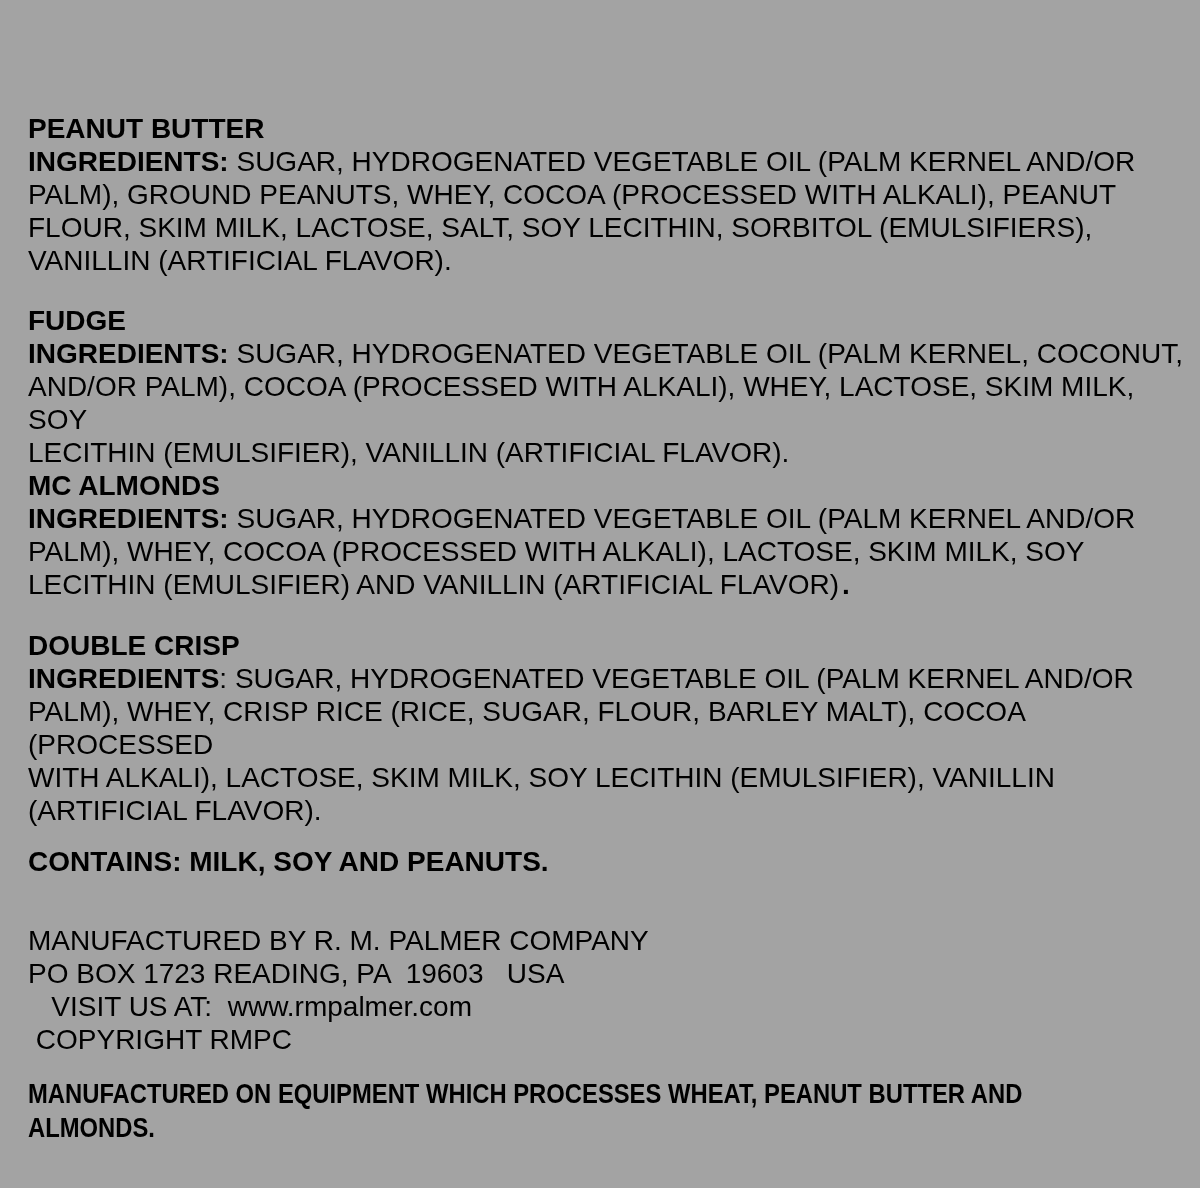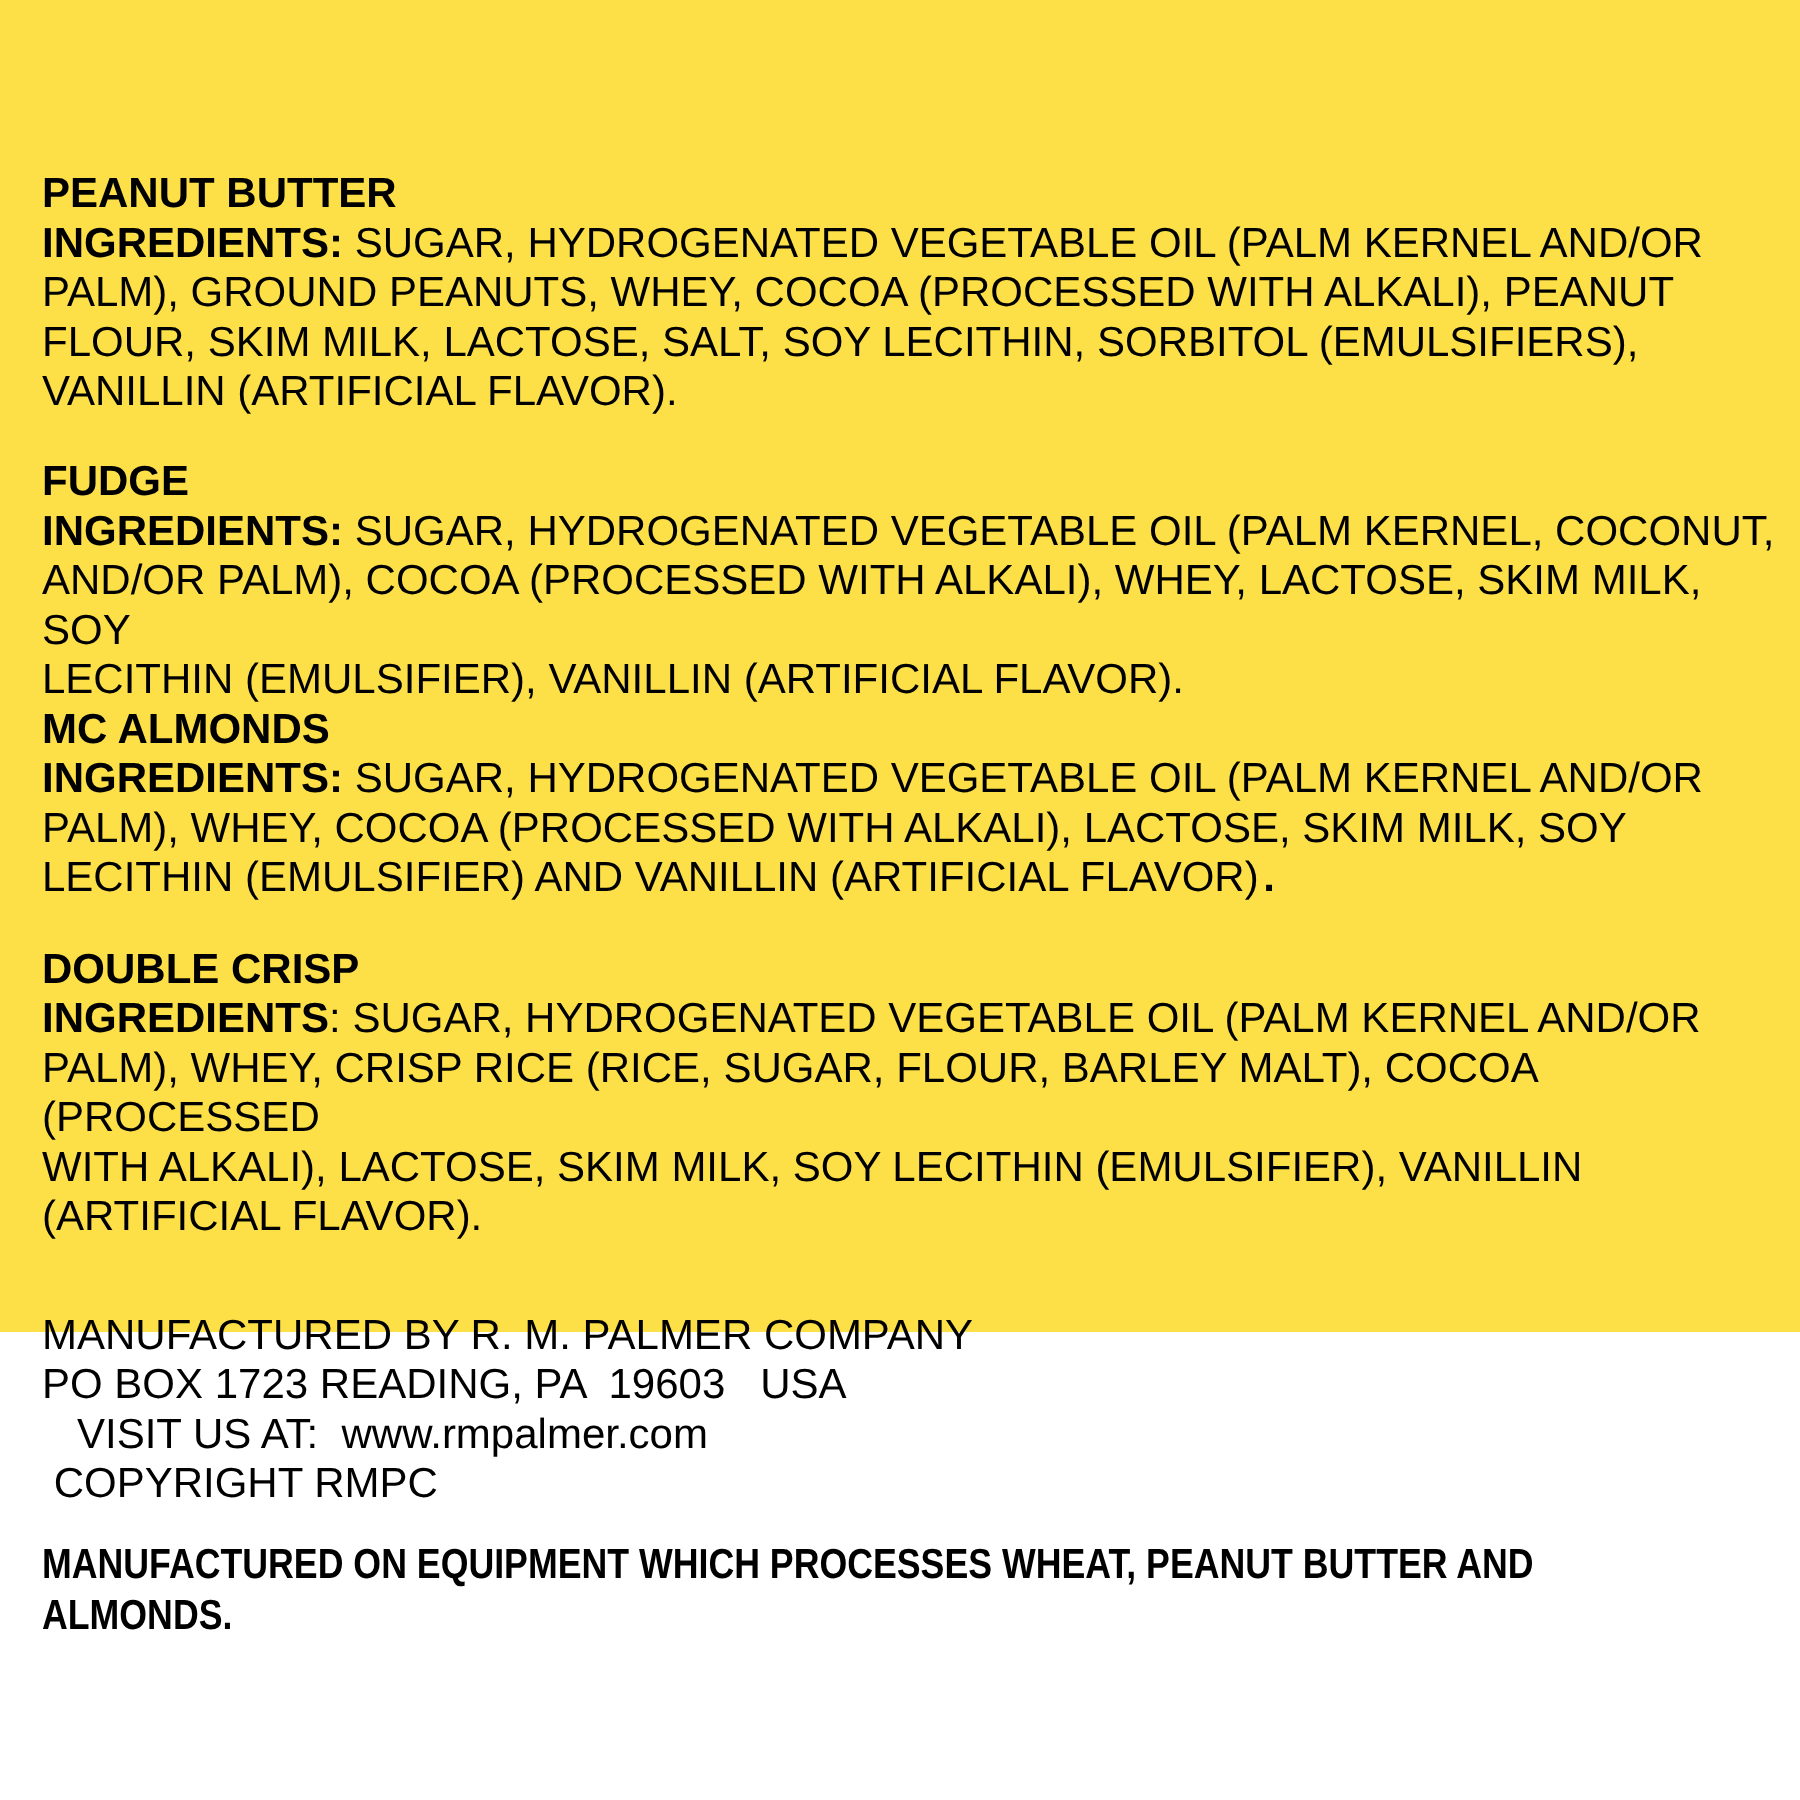--- a/index.html
+++ b/index.html
@@ -6,27 +6,27 @@
     margin: 0;
     padding: 0;
     background: #ffffff;
     width: 1200px;
     height: 1200px;
     overflow: hidden;
   }
   .doc {
     box-sizing: border-box;
     width: 1200px;
-    height: 888px;
+    height: 1188px;
     padding: 112px 12px 0 28px;
     font-family: "Liberation Sans", "DejaVu Sans", sans-serif;
     font-size: 28px;
     line-height: 33px;
     color: #000000;
-    background: #fde047;
+    background: #a3a3a3;
   }
   .section { margin: 0 0 0 0; width: 1160px; }
   .sec-pb  { margin-bottom: 27px; }
   .sec-fu  { }
   .sec-mc  { margin-bottom: 28px; }
   .sec-dc  { margin-bottom: 18px; }
   .heading {
     font-weight: bold;
     white-space: pre-wrap;
   }
@@ -84,20 +84,21 @@
   </div>
 
   <div class="section sec-dc">
     <div class="heading">DOUBLE CRISP</div>
     <div class="para"><span class="label">INGREDIENTS</span><span>: SUGAR, HYDROGENATED VEGETABLE OIL (PALM KERNEL AND/OR
 PALM), WHEY, CRISP RICE (RICE, SUGAR, FLOUR, BARLEY MALT), COCOA (PROCESSED
 WITH ALKALI), LACTOSE, SKIM MILK, SOY LECITHIN (EMULSIFIER), VANILLIN
 (ARTIFICIAL FLAVOR).</span><span class="suffix"></span></div>
   </div>
 
+  <div class="contains">CONTAINS: MILK, SOY AND PEANUTS.</div>
 
   <div class="manufacturer">MANUFACTURED BY R. M. PALMER COMPANY
 PO BOX 1723 READING, PA  19603   USA
    VISIT US AT:  www.rmpalmer.com
  COPYRIGHT RMPC</div>
 
   <div class="allergy">MANUFACTURED ON EQUIPMENT WHICH PROCESSES WHEAT, PEANUT BUTTER AND
 ALMONDS.</div>
 
 </div>

